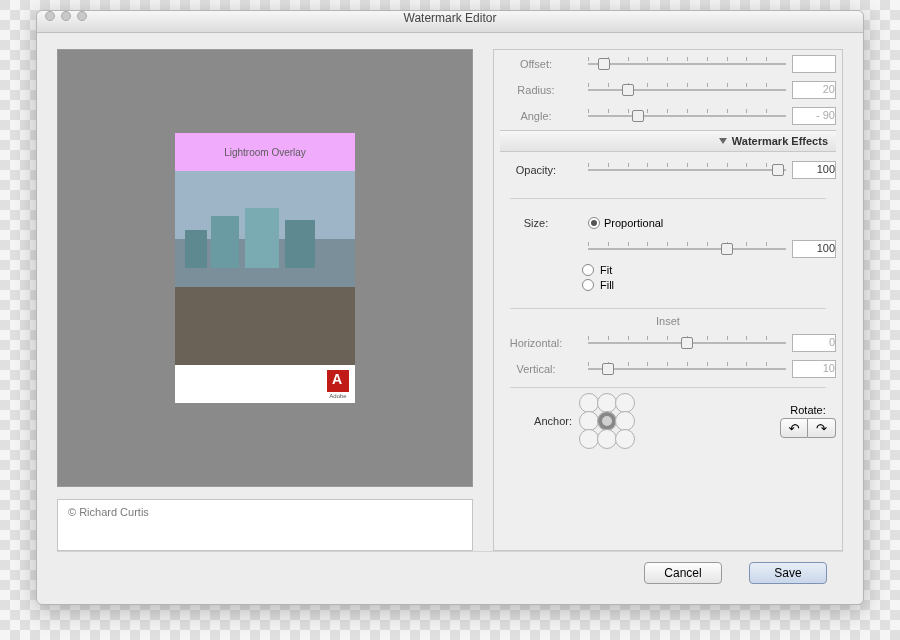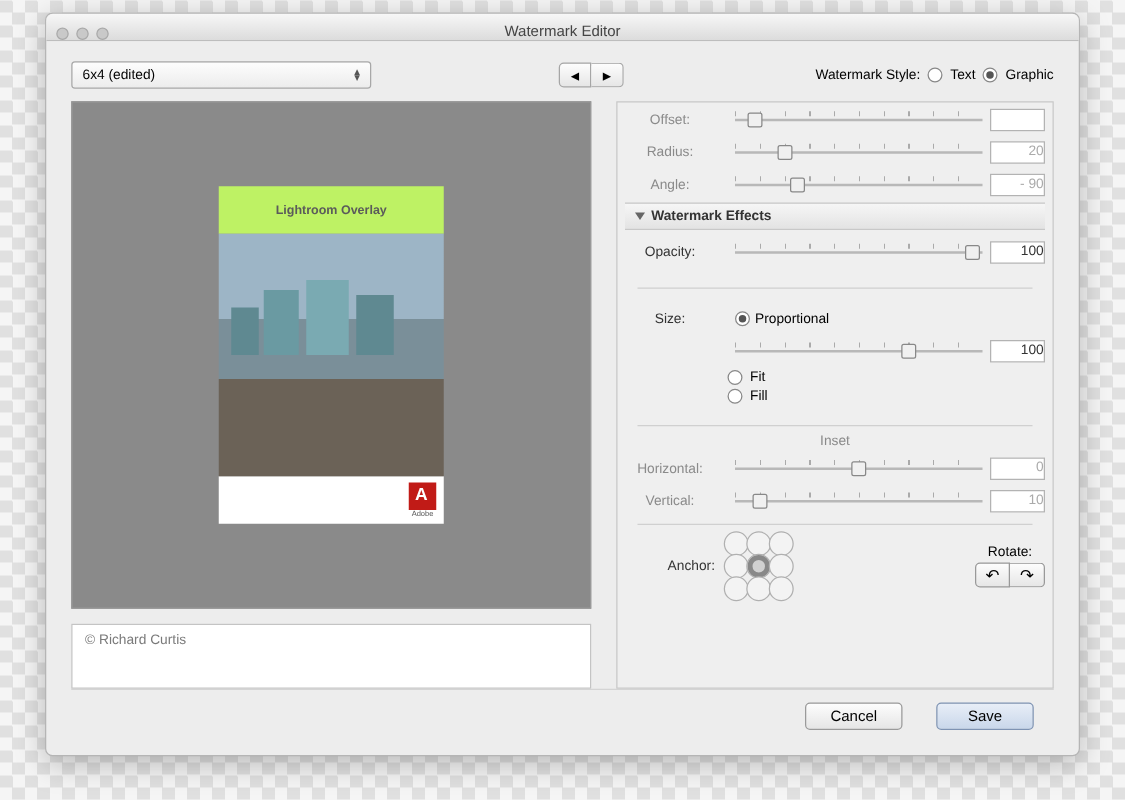--- a/index.html
+++ b/index.html
@@ -18,21 +18,21 @@
   border: 1px solid #b5b5b5;
   border-radius: 6px;
   box-shadow: 0 6px 24px rgba(0,0,0,.25);
   display: flex; flex-direction: column;
 }
 .titlebar {
   height: 22px;
   background: linear-gradient(#f7f7f7,#dcdcdc);
   border-bottom: 1px solid #bdbdbd;
   border-radius: 6px 6px 0 0;
-  display: flex; align-items: flex-end;
+  display: flex; align-items: flex-start;
   position: relative;
 }
 .traffic { display:flex; gap:6px; margin-left:8px;}
 .traffic span{ width:10px; height:10px; border-radius:50%; background:#c9c9c9; border:1px solid #a9a9a9;}
 .title { position:absolute; left:0; right:0; text-align:center; font-size:12px; color:#444;}
 .content { flex:1; padding:16px 20px 10px 20px; display:flex; flex-direction:column;}
 .toprow { display:flex; align-items:center; margin-bottom:10px; gap:10px;}
 .preset-select {
   width: 240px; height:22px;
   background:linear-gradient(#fdfdfd,#ececec);
@@ -56,21 +56,21 @@
 .preview-side{ width:416px; display:flex; flex-direction:column;}
 .preview-box{
   flex:1; background:#8a8a8a; border:1px solid #999;
   display:flex; align-items:center; justify-content:center;
   min-height: 340px;
 }
 .photo{
   width:180px; height:270px; position:relative;
   display:flex; flex-direction:column;
 }
-.photo-header{ height:38px; background:#bef264; display:flex; align-items:center; justify-content:center; color:#5b5b5b; font-size:10px;font-weight:bold;}
+.photo-header{ height:38px; background:#f0abfc; display:flex; align-items:center; justify-content:center; color:#5b5b5b; font-size:10px;}
 .photo-img{ flex:1; background:linear-gradient(#9db5c6 0 35%, #7a8f99 35% 60%, #6b6257 60% 100%); position:relative; overflow:hidden;}
 .building{ position:absolute; bottom:50%; background:#5f8991; }
 .b1{left:10px;width:22px;height:38px;}
 .b2{left:36px;width:28px;height:52px; background:#6a9aa2;}
 .b3{left:70px;width:34px;height:60px; background:#7aaab2;}
 .b4{left:110px;width:30px;height:48px;}
 .photo-footer{ height:38px; background:#fff; display:flex; align-items:flex-end; justify-content:flex-end; padding:4px 6px;}
 .adobe-logo{ width:22px; height:22px; background:#c11b17; position:relative;}
 .adobe-logo::after{ content:"A"; color:#fff; font-weight:bold; font-size:14px; position:absolute; left:5px; top:1px;}
 .copyright{
@@ -88,21 +88,21 @@
 .slider{ flex:1; height:14px; position:relative; margin-right:6px;}
 .slider .track{ position:absolute; left:0; right:0; top:6px; height:2px; background:#b8b8b8;}
 .slider .thumb{ position:absolute; top:1px; width:12px; height:12px; background:#f0f0f0; border:1px solid #888; border-radius:2px; transform:translateX(-50%);}
 .slider .ticks{ position:absolute; left:0; right:0; top:0; height:4px;
   background:repeating-linear-gradient(90deg,#aaa 0 1px,transparent 1px 10%);}
 .valbox{ width:44px; height:18px; border:1px solid #b3b3b3; background:#fff; text-align:right; padding:1px 0; font-size:11px; color:#333;}
 .valbox.dim{ color:#aaa;}
 .section-head{
   background:linear-gradient(#f6f6f6,#e3e3e3);
   border-top:1px solid #c8c8c8; border-bottom:1px solid #c8c8c8;
-  padding:4px 8px; font-weight:bold; color:#333; display:flex; align-items:center; gap:5px;
+  padding:4px 8px; font-weight:bold; color:#333; display:flex; align-items:center; gap:5px;justify-content:flex-end;
 }
 .tri{ width:0;height:0;border-left:4px solid transparent; border-right:4px solid transparent; border-top:6px solid #666;}
 .subgroup{ padding:4px 0 8px 0;}
 .radio-row{ display:flex; align-items:center; gap:6px; margin:3px 0 3px 82px;}
 .divider{ height:1px; background:#d0d0d0; margin:6px 10px;}
 .inset-label{ text-align:center; color:#8a8a8a; margin:4px 0;}
 .anchor-row{ display:flex; align-items:center; margin-top:6px;}
 .anchor-label{ width:72px; text-align:right; margin-right:8px; color:#333;}
 .anchor-grid{ display:grid; grid-template-columns:repeat(3,18px); grid-template-rows:repeat(3,18px);}
 .anchor-grid span{ border:1px solid #b0b0b0; background:#f3f3f3; border-radius:50%; margin:-1px;}
@@ -126,37 +126,20 @@
   <div class="titlebar">
     <div class="traffic">
       <span></span>
       <span></span>
       <span></span>
     </div>
     <div class="title">Watermark Editor</div>
   </div>
 
   <div class="content">
-    <div class="toprow">
-      <div class="preset-select">
-        <span>6x4 (edited)</span>
-        <span class="arrows">▴<br>▾</span>
-      </div>
-      <div class="nav-btns">
-        <button>◂</button>
-        <button>▸</button>
-      </div>
-      <div class="style-group">
-        <span>Watermark Style:</span>
-        <span class="radio"></span>
-        <span>Text</span>
-        <span class="radio selected"></span>
-        <span>Graphic</span>
-      </div>
-    </div>
 
     <div class="main">
       <div class="preview-side">
         <div class="preview-box">
           <div class="photo">
             <div class="photo-header">Lightroom Overlay</div>
             <div class="photo-img">
               <div class="building b1"></div>
                 <div class="building b2"></div>
                 <div class="building b3"></div>

